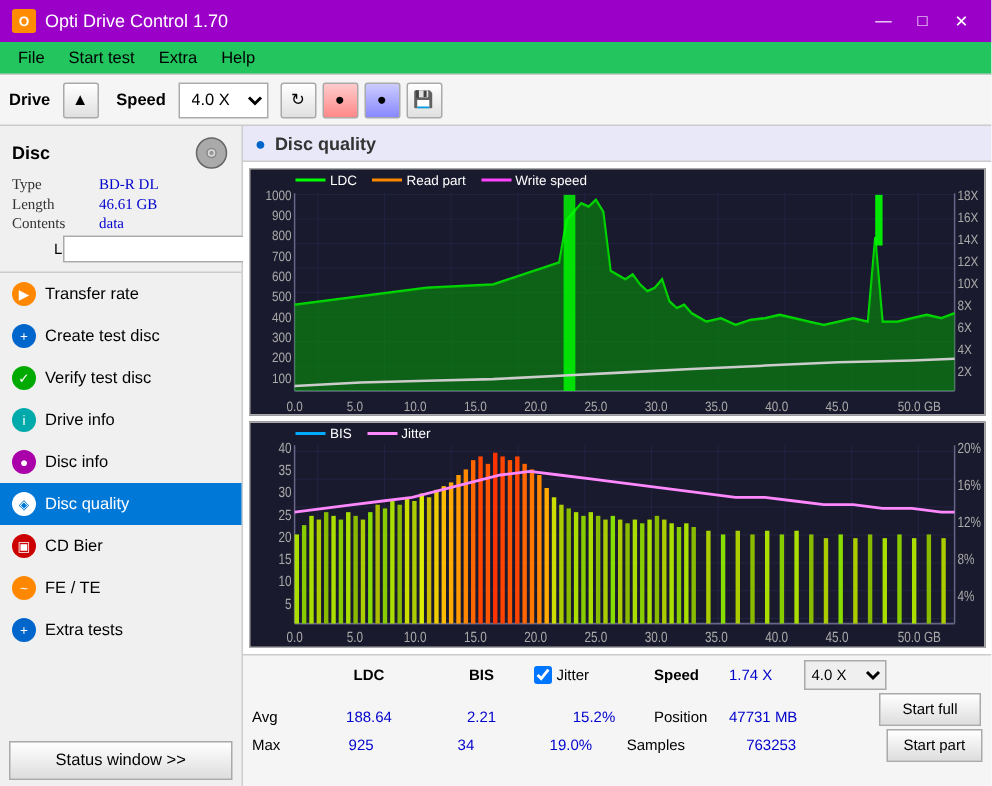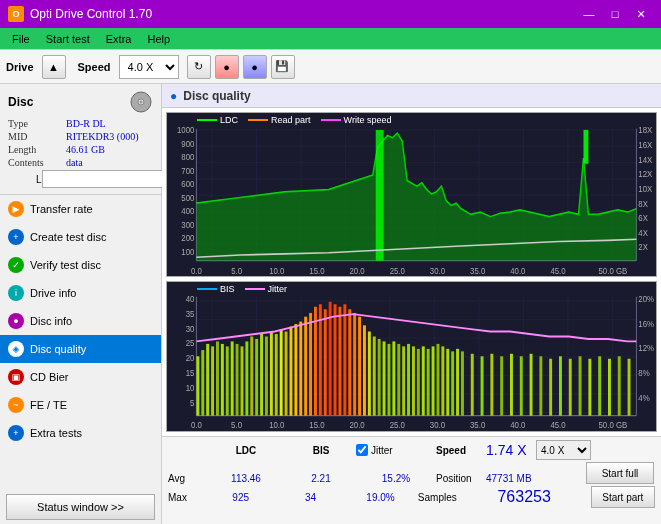--- a/index.html
+++ b/index.html
@@ -127,24 +127,20 @@
         <span class="disc-title">Disc</span>
         <svg class="disc-icon" viewBox="0 0 24 24">
           <circle cx="12" cy="12" r="10" fill="#aaa" stroke="#666" stroke-width="1"></circle>
           <circle cx="12" cy="12" r="3" fill="#ddd" stroke="#888" stroke-width="1"></circle>
           <circle cx="12" cy="12" r="1.5" fill="#999"></circle>
         </svg>
       </div>
       <div class="info-row">
         <span class="info-label">Type</span>
         <span class="info-value">BD-R DL</span>
-      </div>
-      <div class="info-row">
-        <span class="info-label">MID</span>
-        <span class="info-value">RITEKDR3 (000)</span>
       </div>
       <div class="info-row">
         <span class="info-label">Length</span>
         <span class="info-value">46.61 GB</span>
       </div>
       <div class="info-row">
         <span class="info-label">Contents</span>
         <span class="info-value">data</span>
       </div>
       <div class="label-input-row">
@@ -413,41 +409,41 @@
     <div class="stats-bar" style="height: 88px; padding: 3px 6px;">
 
       <div style="display:flex; align-items:center; padding-left: 38px; gap: 0;">
         <span style="width:80px; text-align:center; font-size:10px; font-weight:700;">LDC</span>
         <span style="width:70px; text-align:center; font-size:10px; font-weight:700;">BIS</span>
         <span style="display:flex; align-items:center; gap:3px; width:80px; font-size:10px;">
           <input type="checkbox" checked="" style="width: 12px; height: 12px;">
           <span>Jitter</span>
         </span>
         <span style="font-size:10px; font-weight:700; width:50px;">Speed</span>
-        <span style="font-size:14px; color:#0000cc; width:50px;">1.74 X</span>
+        <span style="font-size:10px; color:#0000cc; width:50px;">1.74 X</span>
         <select style="height:20px; font-size:10px; border:1px solid #aaa; width:55px;">
           <option>4.0 X</option>
         </select>
       </div>
 
       <div style="display:flex; align-items:flex-end;">
         <span style="width:38px; font-size:10px;">Avg</span>
-        <span style="width:80px; text-align:center; font-size:10px; color:#0000cc;">113.46</span>
+        <span style="width:80px; text-align:center; font-size:10px; color:#0000cc;">188.64</span>
         <span style="width:70px; text-align:center; font-size:10px; color:#0000cc;">2.21</span>
         <span style="width:80px; text-align:center; font-size:10px; color:#0000cc;">15.2%</span>
         <span style="font-size:10px; width:50px;">Position</span>
         <span style="font-size:10px; color:#0000cc; width:100px;">47731 MB</span>
         <button class="action-btn" style="width:68px;">Start full</button>
       </div>
 
       <div style="display:flex; align-items:center;">
         <span style="width:38px; font-size:10px;">Max</span>
         <span style="width:80px; text-align:center; font-size:10px; color:#0000cc;">925</span>
         <span style="width:70px; text-align:center; font-size:10px; color:#0000cc;">34</span>
         <span style="width:80px; text-align:center; font-size:10px; color:#0000cc;">19.0%</span>
         <span style="font-size:10px; width:50px;">Samples</span>
-        <span style="font-size:16px; color:#0000cc; width:100px;margin-left:33px;">763253</span>
+        <span style="font-size:10px; color:#0000cc; width:100px;margin-left:33px;">763253</span>
         <button class="action-btn" style="width:68px;">Start part</button>
       </div>
 
     </div>
   </div>
 </div>
 
 </body></html>

